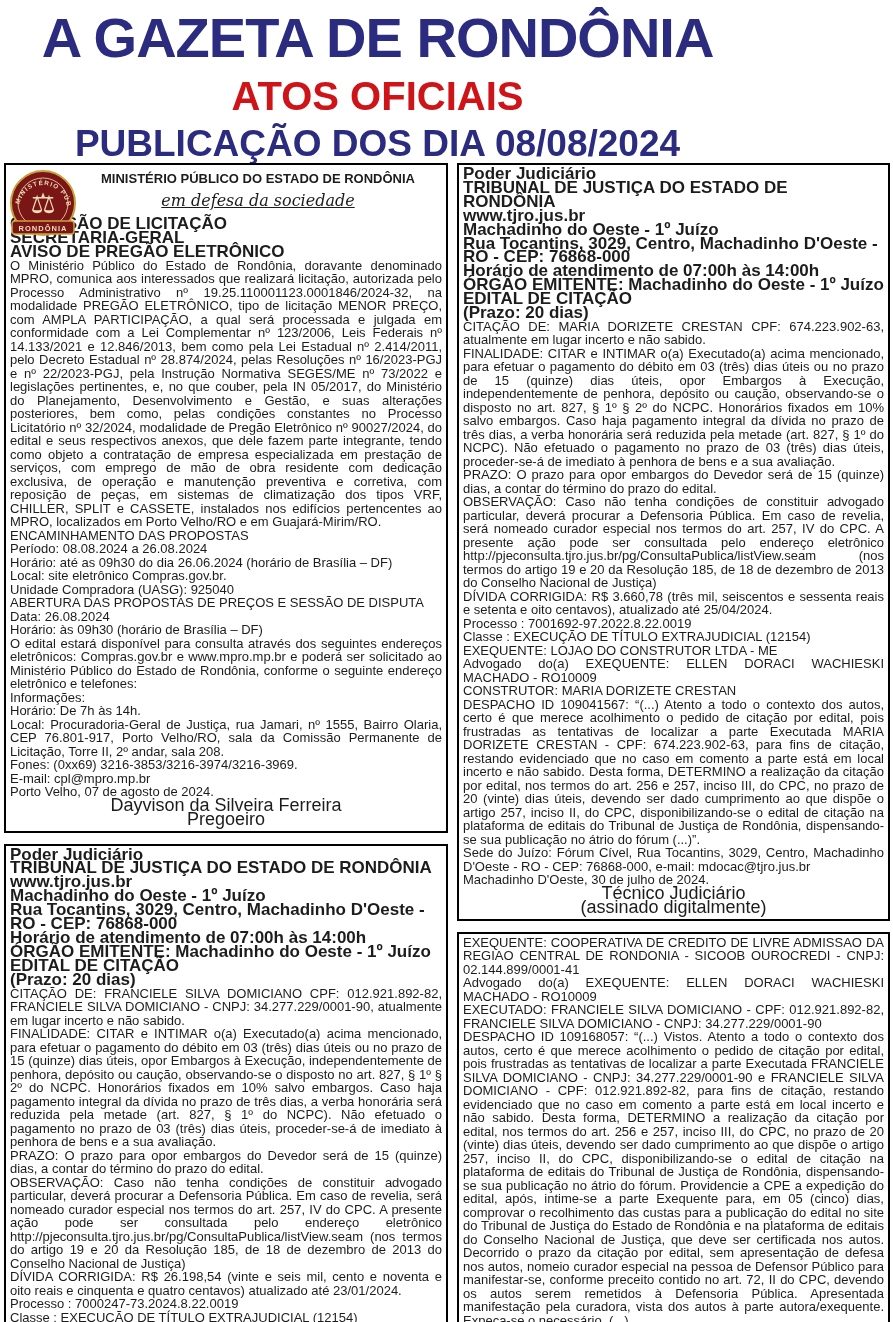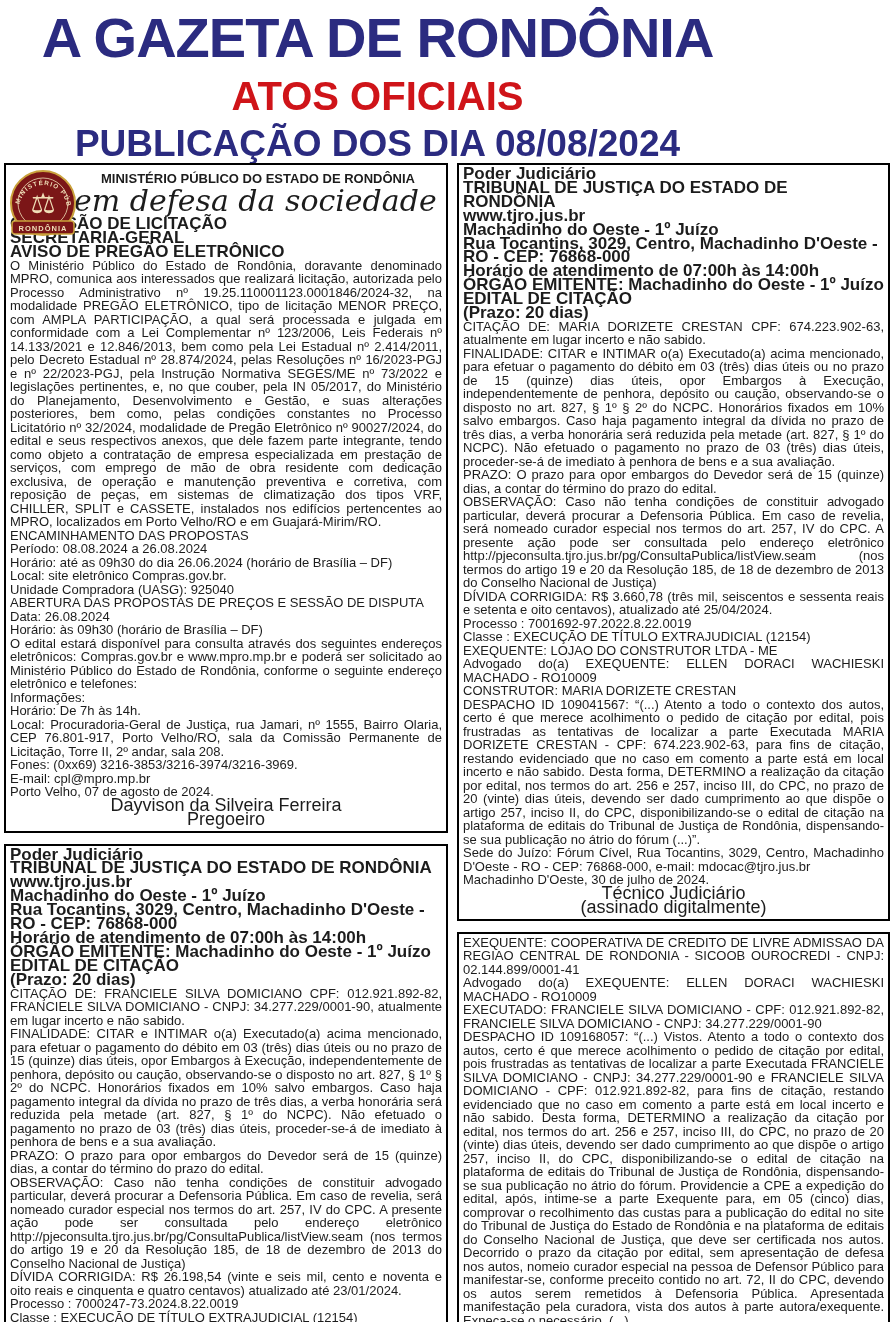--- a/index.html
+++ b/index.html
@@ -20,22 +20,22 @@
   .box { border:2px solid #000; background:#fff; padding:2px 4px 4px; margin-bottom:11px; }
 
   .para { font-size:13px; line-height:13.5px; text-align:justify; }
   .hline { font-size:17px; line-height:13.9px; font-weight:bold; text-align:left; }
   .sig-line { font-size:18px; line-height:13.9px; font-weight:normal; text-align:center; }
 
   
   .mp-head { position:relative; }
   .seal { position:absolute; left:0; top:1px; width:66px; height:80px; }
   .mp-org   { margin-left:64px; font-weight:bold; text-align:center; font-size:13px; line-height:15px; padding-top:4px; }
-  .mp-motto { margin-left:64px; font-family:"DejaVu Serif", serif; font-style:italic; text-align:left;
-              font-size:30px; line-height:26px; padding:2px 0 3px; }
+  .mp-motto { margin-left:64px; font-family:"DejaVu Serif", serif; font-style:italic; text-align:center;
+              font-size:16px; line-height:26px; padding:2px 0 3px;text-decoration:underline; }
 </style>
 </head>
 <body>
 
 <header class="masthead">
   <div class="m-title">A GAZETA DE RONDÔNIA</div>
   <div class="m-sub">ATOS OFICIAIS</div>
   <div class="m-date">PUBLICAÇÃO DOS DIA 08/08/2024</div>
 </header>
 

